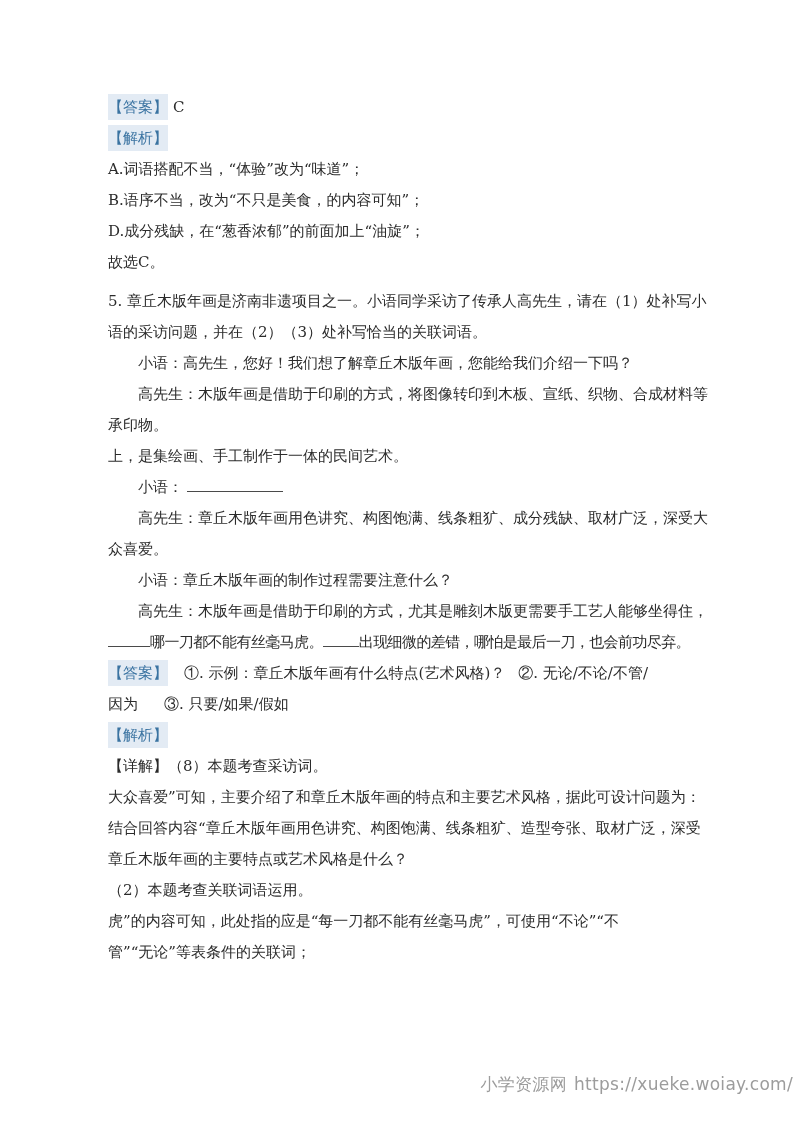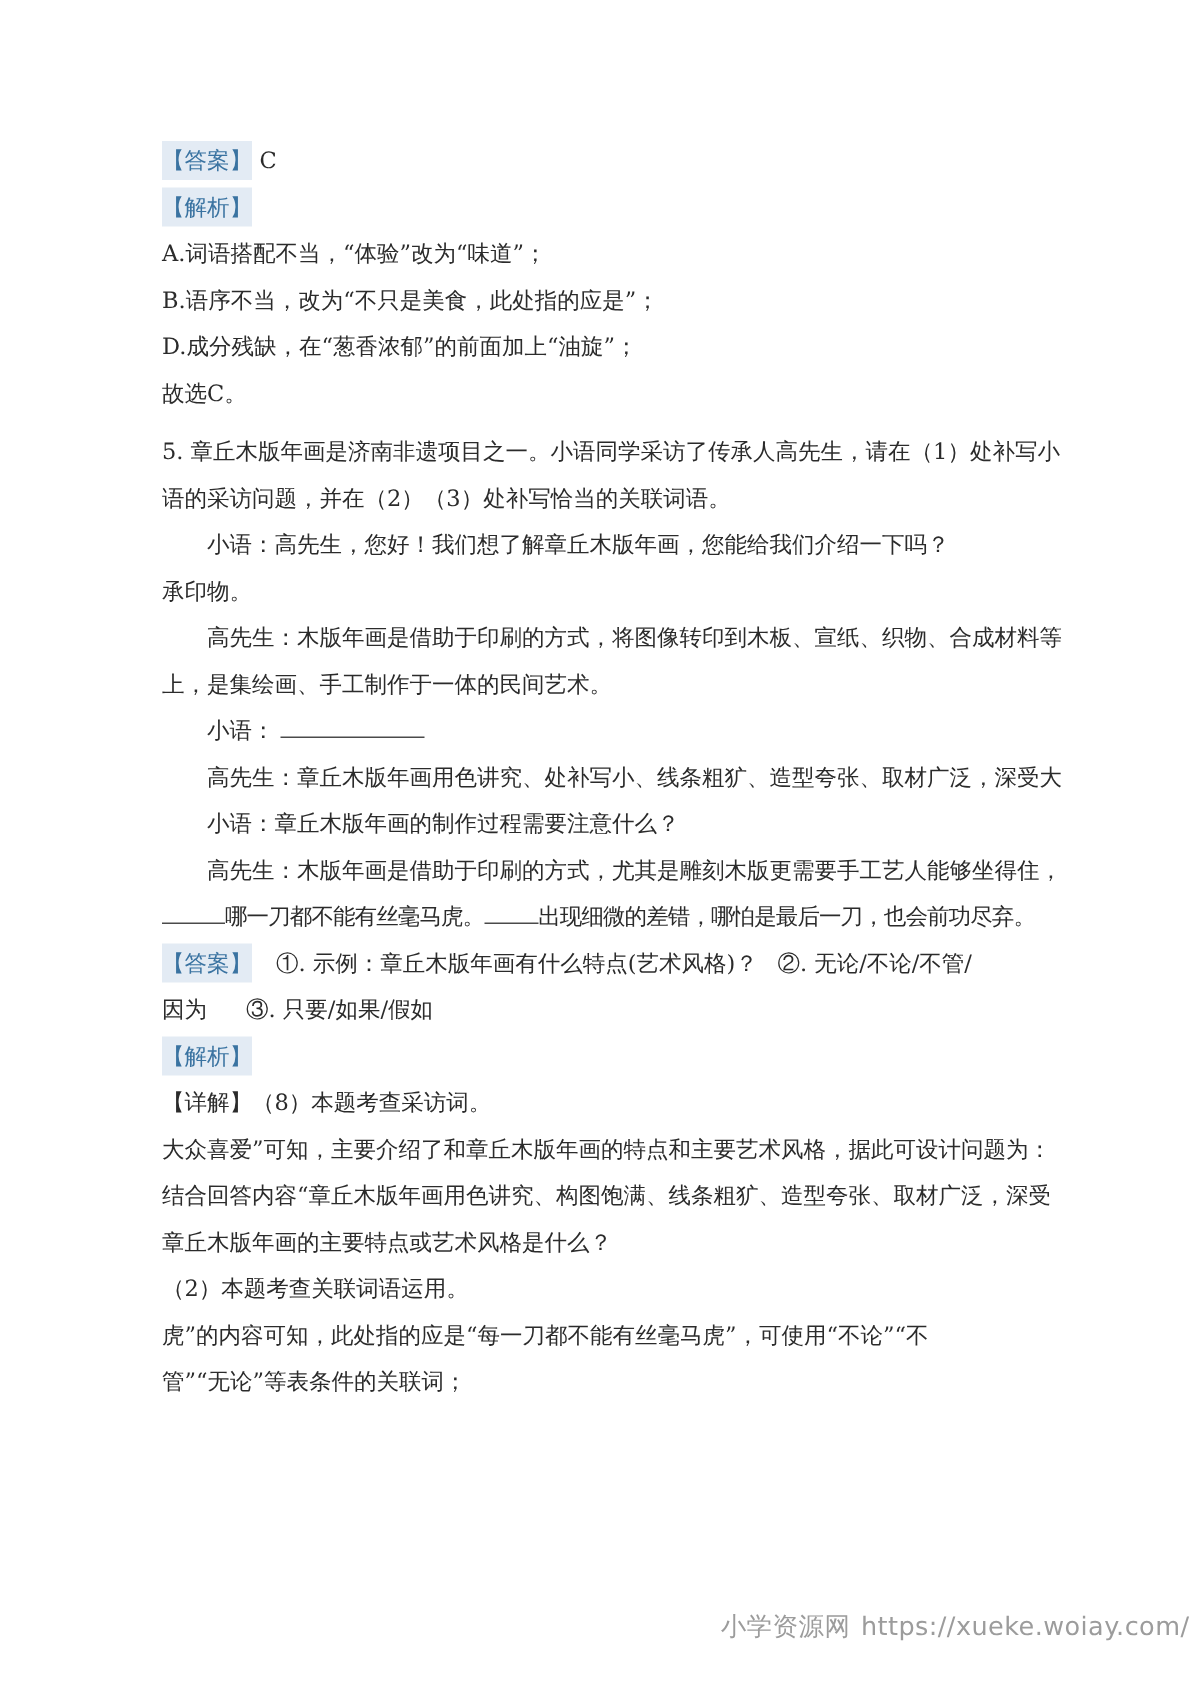--- a/index.html
+++ b/index.html
@@ -62,34 +62,35 @@
 <div class="page">
   <div class="content">
 
     <div class="line">
       <span class="hl">【答案】</span><span class="ansval">C</span>
     </div>
     <div class="line">
       <span class="hl">【解析】</span>
     </div>
     <div class="line">A.词语搭配不当，“体验”改为“味道”；</div>
-    <div class="line">B.语序不当，改为“不只是美食，此处指的应是”；</div>
+    <div class="line">B.语序不当，改为“不只是美食，的内容可知”；</div>
     <div class="line">D.成分残缺，在“葱香浓郁”的前面加上“油旋”；</div>
     <div class="line">故选C。</div>
 
     <div class="line sec-gap">5. 章丘木版年画是济南非遗项目之一。小语同学采访了传承人高先生，请在（1）处补写小</div>
     <div class="line">语的采访问题，并在（2）（3）处补写恰当的关联词语。</div>
     <div class="line indent">小语：高先生，您好！我们想了解章丘木版年画，您能给我们介绍一下吗？</div>
+    <div class="line indent">高先生：木版年画是借助于印刷的方式，将图像转印到木板、宣纸、织物、合成材料等</div>
     <div class="line">承印物。</div>
-    <div class="line indent">高先生：木版年画是借助于印刷的方式，将图像转印到木板、宣纸、织物、合成材料等</div>
     <div class="line">上，是集绘画、手工制作于一体的民间艺术。</div>
     <div class="line indent">
       <span>小语：</span><span class="blank blank-w96"></span>
     </div>
-    <div class="line indent">高先生：章丘木版年画用色讲究、处补写小、线条粗犷、造型夸张、取材广泛，深受大</div>
+    <div class="line indent">高先生：章丘木版年画用色讲究、构图饱满、线条粗犷、成分残缺、取材广泛，深受大</div>
+    <div class="line">众喜爱。</div>
     <div class="line indent">小语：章丘木版年画的制作过程需要注意什么？</div>
     <div class="line indent">高先生：木版年画是借助于印刷的方式，尤其是雕刻木版更需要手工艺人能够坐得住，</div>
     <div class="line tight">
       <span class="blank blank-w42"></span><span>哪一刀都不能有丝毫马虎。</span><span class="blank blank-w36"></span><span>出现细微的差错，哪怕是最后一刀，也会前功尽弃。</span>
     </div>
 
     <div class="line">
       <span class="hl">【答案】</span><span class="gap16"></span><span>①. 示例：章丘木版年画有什么特点(艺术风格)？</span><span class="gap13"></span><span>②. 无论/不论/不管/</span>
     </div>
     <div class="line">

